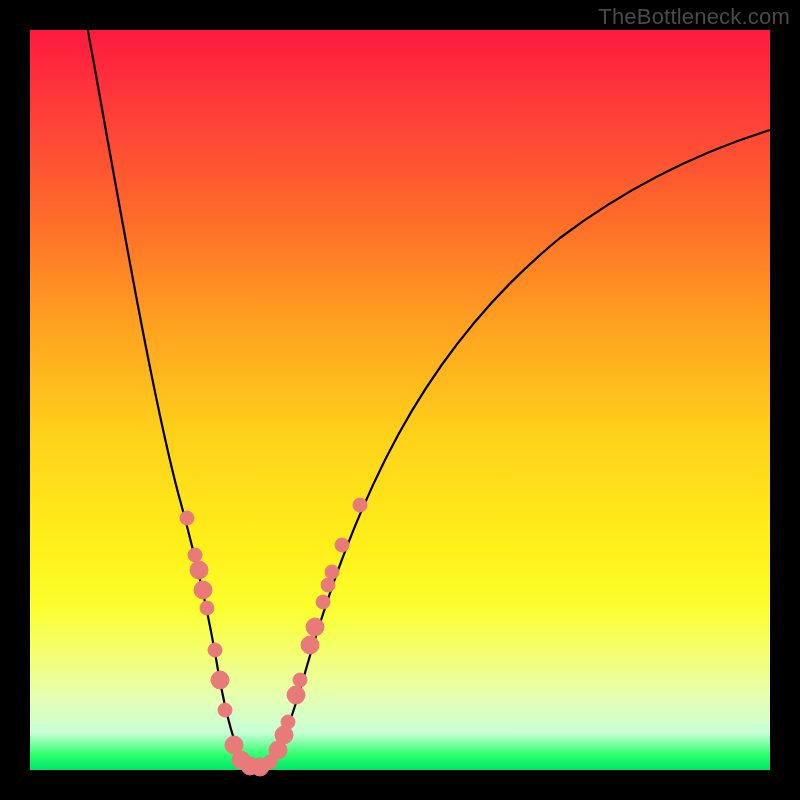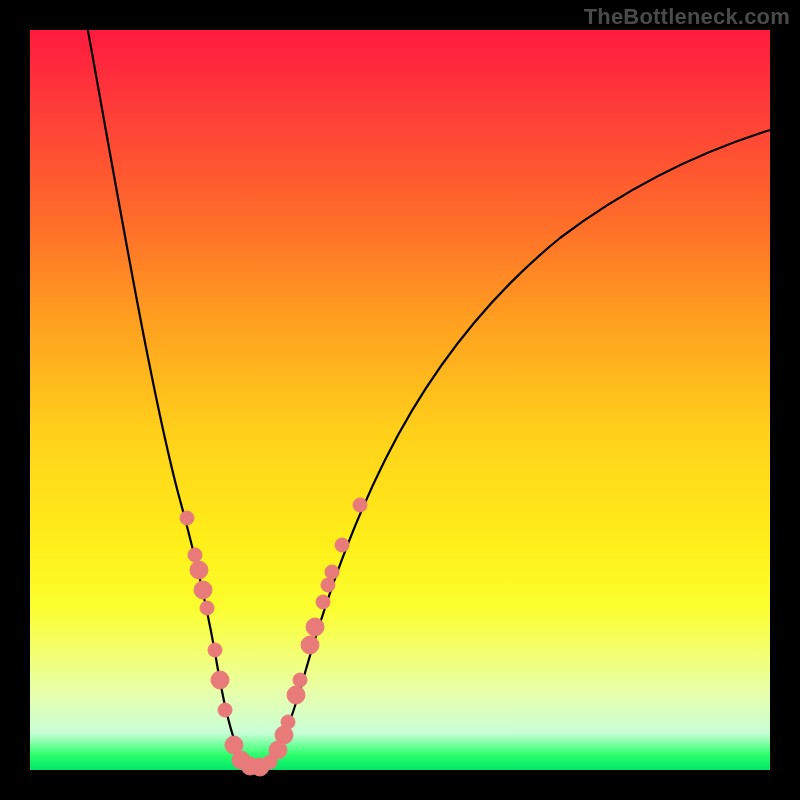--- a/index.html
+++ b/index.html
@@ -39,21 +39,21 @@
       #2aff6a 98%,
       #00e66a 100%
     );
   }
   .watermark {
     position: absolute;
     top: 4px;
     right: 10px;
     color: #4a4a4a;
     font-size: 22px;
-    font-weight: 700;
+    font-weight: 400;
     letter-spacing: 0.2px;
     user-select: none;
   }
   svg.curve {
     position: absolute;
     left: 0;
     top: 0;
     width: 740px;
     height: 740px;
     overflow: visible;

